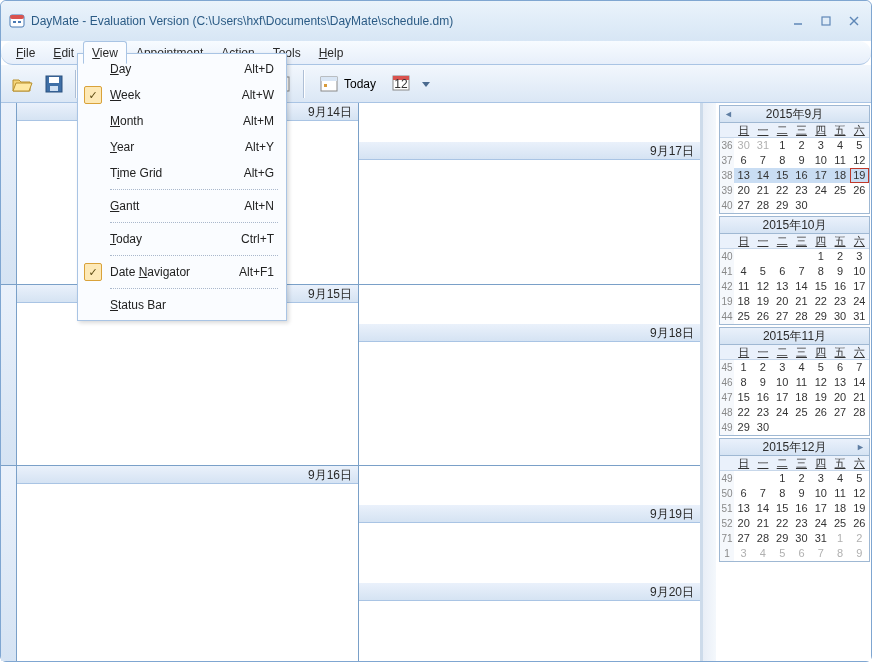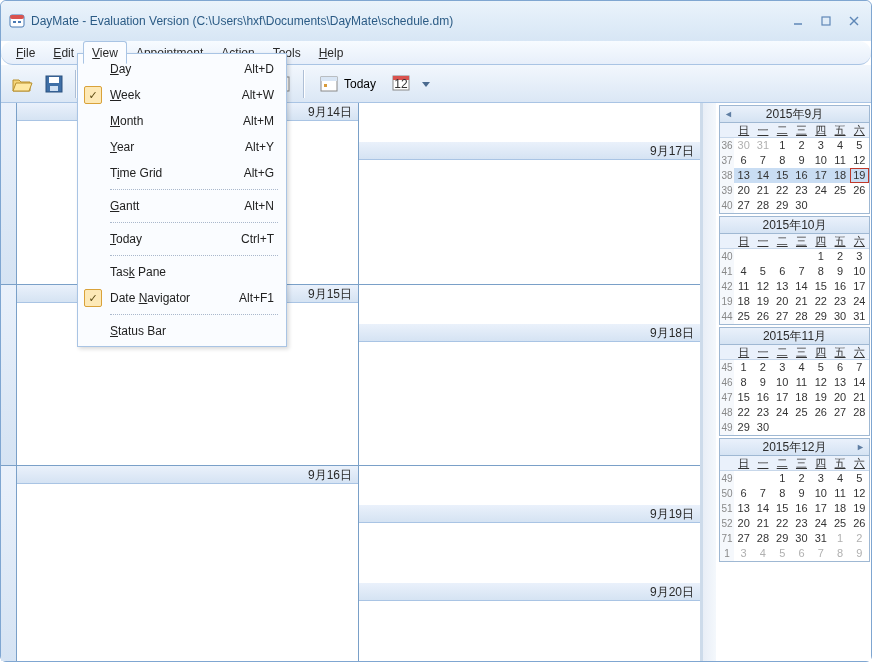--- a/index.html
+++ b/index.html
@@ -478,23 +478,20 @@
         <span><u>G</u>antt</span>
         <span class="shortcut">Alt+N</span>
       </div>
     <div class="sep"></div>
     <div class="row">
         <span><u>T</u>oday</span>
         <span class="shortcut">Ctrl+T</span>
       </div>
     <div class="sep"></div>
     <div class="row">
-        <span>Tas<u>k</u> Pane</span>
-      </div>
-    <div class="row">
         <span class="check">✓</span>
         <span>Date <u>N</u>avigator</span>
         <span class="shortcut">Alt+F1</span>
       </div>
     <div class="sep"></div>
     <div class="row">
         <span><u>S</u>tatus Bar</span>
       </div>
   </div>
 </div>

